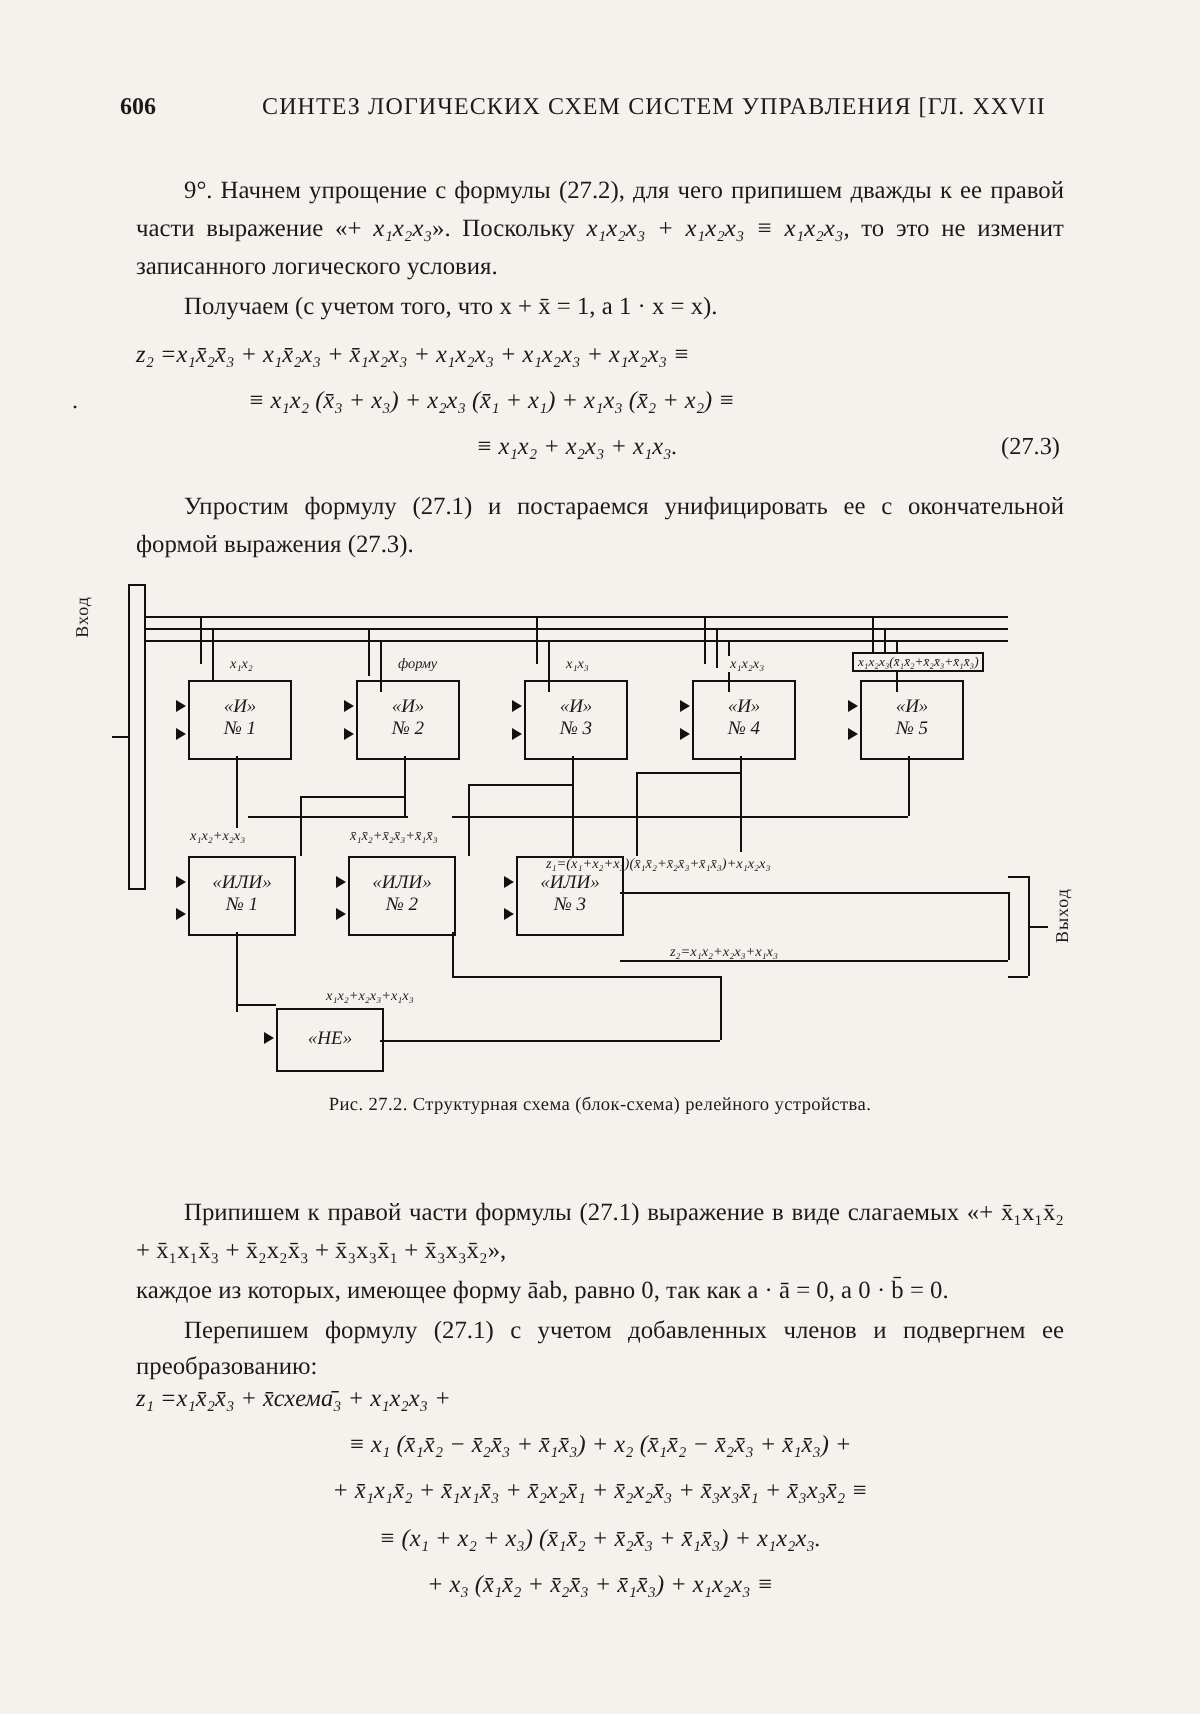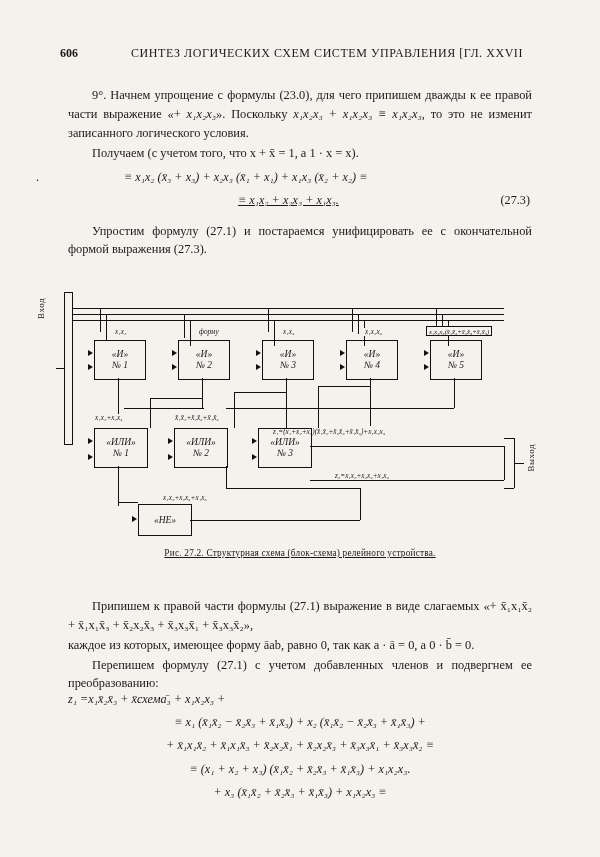--- a/index.html
+++ b/index.html
@@ -53,21 +53,21 @@
   .p.noind { text-indent:0; }
   i { font-style:italic; }
   .eqblock {
     font-size:12.2px;
     line-height:1.85;
     margin-top:4px;
   }
   .eqline { white-space:nowrap; }
   .eqline.c1 { padding-left:0px; }
   .eqline.c2 { padding-left:56px; }
-  .eqline.c3 { padding-left:170px; position:relative;text-decoration:underline; }
+  .eqline.c3 { padding-left:170px; position:relative; }
   .eqno { position:absolute; right:0; }
   .eqline.c3 .eqno { right:2px; }
   .dotmark { position:absolute; left:28px; }
 
   
   .figure {
     position:absolute;
     left:34px; top:288px;
     width:532px; height:256px;
   }
@@ -112,21 +112,20 @@
     border-bottom:3px solid transparent;
     border-left:5px solid #111;
   }
   .fig-caption {
     position:absolute;
     left:34px; top:548px;
     width:532px;
     text-align:center;
     font-size:9.3px;
     letter-spacing:0.2px;
-    text-decoration:underline;
   }
 
   .body-text2 {
     position:absolute;
     left:68px; top:597px;
     width:464px;
     font-size:12.4px;
     line-height:1.52;
     text-align:justify;
   }
@@ -144,25 +143,28 @@
 
 <div class="page">
 
   <div class="header">
     <span class="pageno">606</span>
     <span class="htitle">СИНТЕЗ ЛОГИЧЕСКИХ СХЕМ СИСТЕМ УПРАВЛЕНИЯ [ГЛ. XXVII</span>
   </div>
 
   <div class="body-text">
     <p class="p">
-      <span>9°.  Начнем упрощение с формулы (23.0), для чего припишем дважды к ее правой части выражение «+ </span><i>x₁x₂x₃</i><span>». Поскольку </span><i>x₁x₂x₃ + x₁x₂x₃ ≡ x₁x₂x₃</i><span>, то это не изменит записанного логического условия.</span>
+      <span>9°.  Начнем упрощение с формулы (27.2), для чего припишем дважды к ее правой части выражение «+ </span><i>x₁x₂x₃</i><span>». Поскольку </span><i>x₁x₂x₃ + x₁x₂x₃ ≡ x₁x₂x₃</i><span>, то это не изменит записанного логического условия.</span>
     </p>
     <p class="p">Получаем (с учетом того, что x + x̄ = 1, а 1 · x = x).</p>
 
     <div class="eqblock">
+      <div class="eqline c1">
+        <i>z₂ =x₁x̄₂x̄₃ + x₁x̄₂x₃ + x̄₁x₂x₃ + x₁x₂x₃ + x₁x₂x₃ + x₁x₂x₃ ≡</i>
+      </div>
       <div class="eqline c2" style="position:relative;">
         <span class="dotmark" style="left:-32px;">.</span>
         <i>≡ x₁x₂ (x̄₃ + x₃) + x₂x₃ (x̄₁ + x₁) + x₁x₃ (x̄₂ + x₂) ≡</i>
       </div>
       <div class="eqline c3">
         <i>≡ x₁x₂ + x₂x₃ + x₁x₃.</i>
         <span class="eqno">(27.3)</span>
       </div>
     </div>
 

